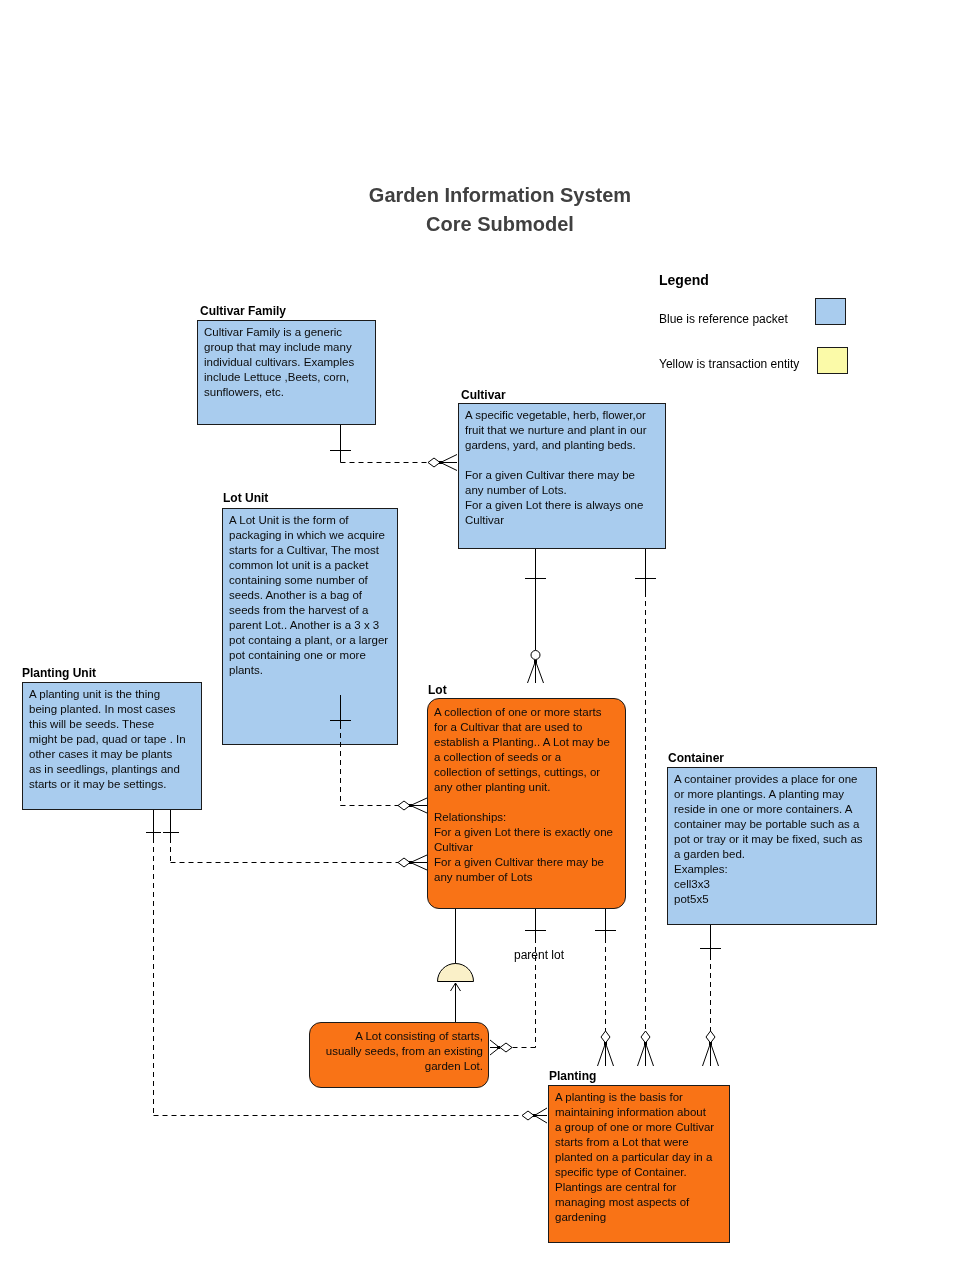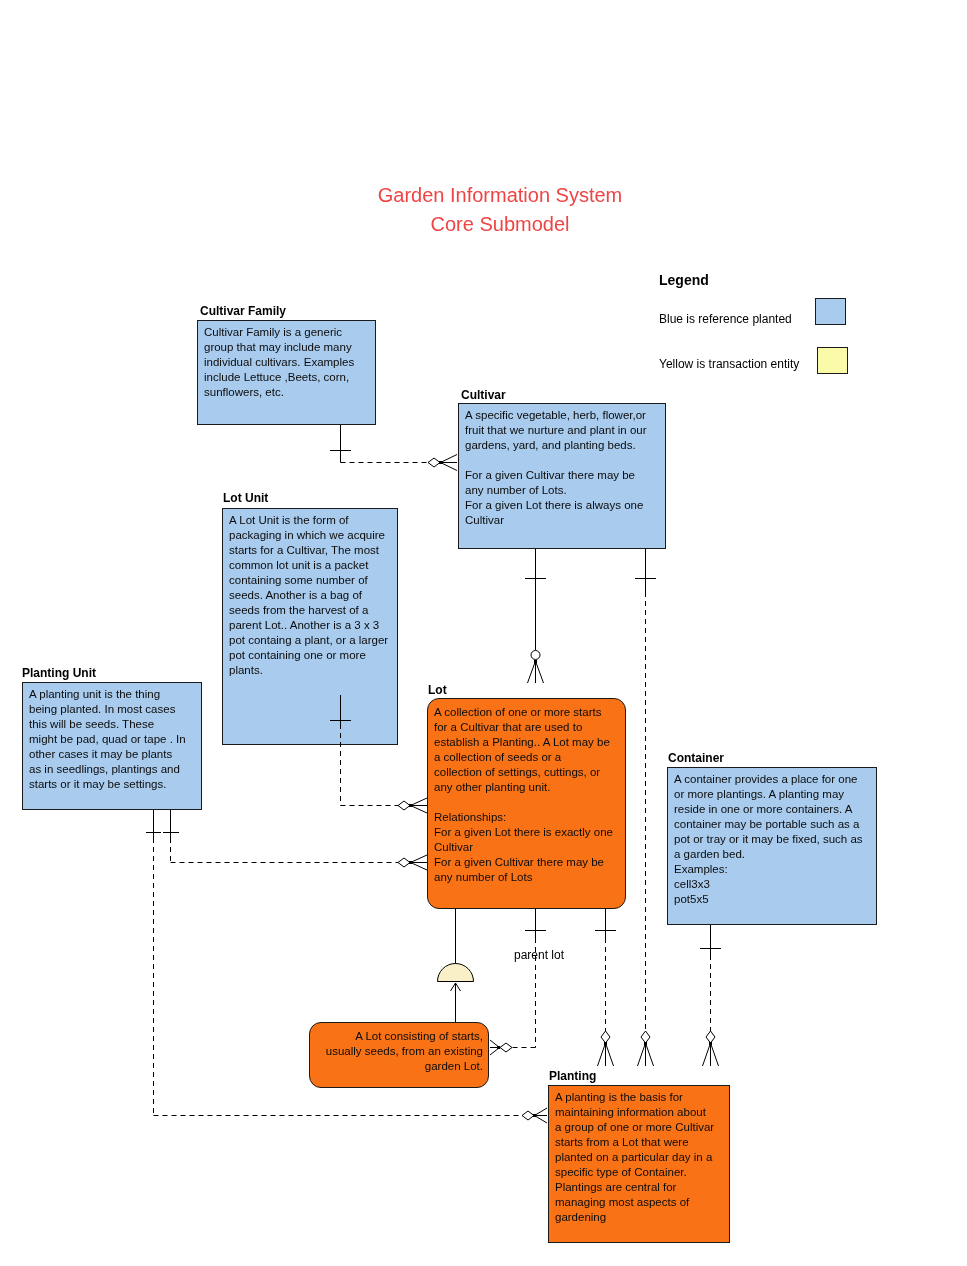--- a/index.html
+++ b/index.html
@@ -3,21 +3,21 @@
 <meta charset="utf-8">
 <style>
   html,body{margin:0;padding:0;}
   body{
     width:967px;height:1266px;position:relative;background:#ffffff;
     font-family:"Liberation Sans","DejaVu Sans",sans-serif;color:#000;
     overflow:hidden;
   }
   .diagram-title{
     position:absolute;left:300px;top:181px;width:400px;
-    text-align:center;font-size:20px;line-height:29px;color:#ef4444;
+    text-align:center;font-size:20px;line-height:29px;color:#404040;font-weight:bold;
   }
   .entity-label{
     position:absolute;font-size:12px;font-weight:bold;white-space:nowrap;
   }
   .entity-box{
     position:absolute;border:1px solid #1b1b1b;box-sizing:border-box;
   }
   .entity-box.ref{background:#a9ccee;}
   .entity-box.trans{background:#f97316;border-radius:12px;}
   .entity-box.trans.square{border-radius:0;}
@@ -42,21 +42,21 @@
 <body>
 
 <div class="diagram-title">
   <div>Garden Information System</div>
   <div>Core Submodel</div>
 </div>
 
 <div class="legend">
   <div class="legend-heading">Legend</div>
   <div class="legend-row">
-    <span>Blue is reference planted</span>
+    <span>Blue is reference packet</span>
     <span class="swatch swatch-blue"></span>
   </div>
   <div class="legend-row">
     <span>Yellow is transaction entity</span>
     <span class="swatch swatch-yellow"></span>
   </div>
 </div>
 
 <div class="entity-label" style="left:200px;top:304px;">Cultivar Family</div>
 <div class="entity-box ref" style="left:197px;top:320px;width:179px;height:105px;">

